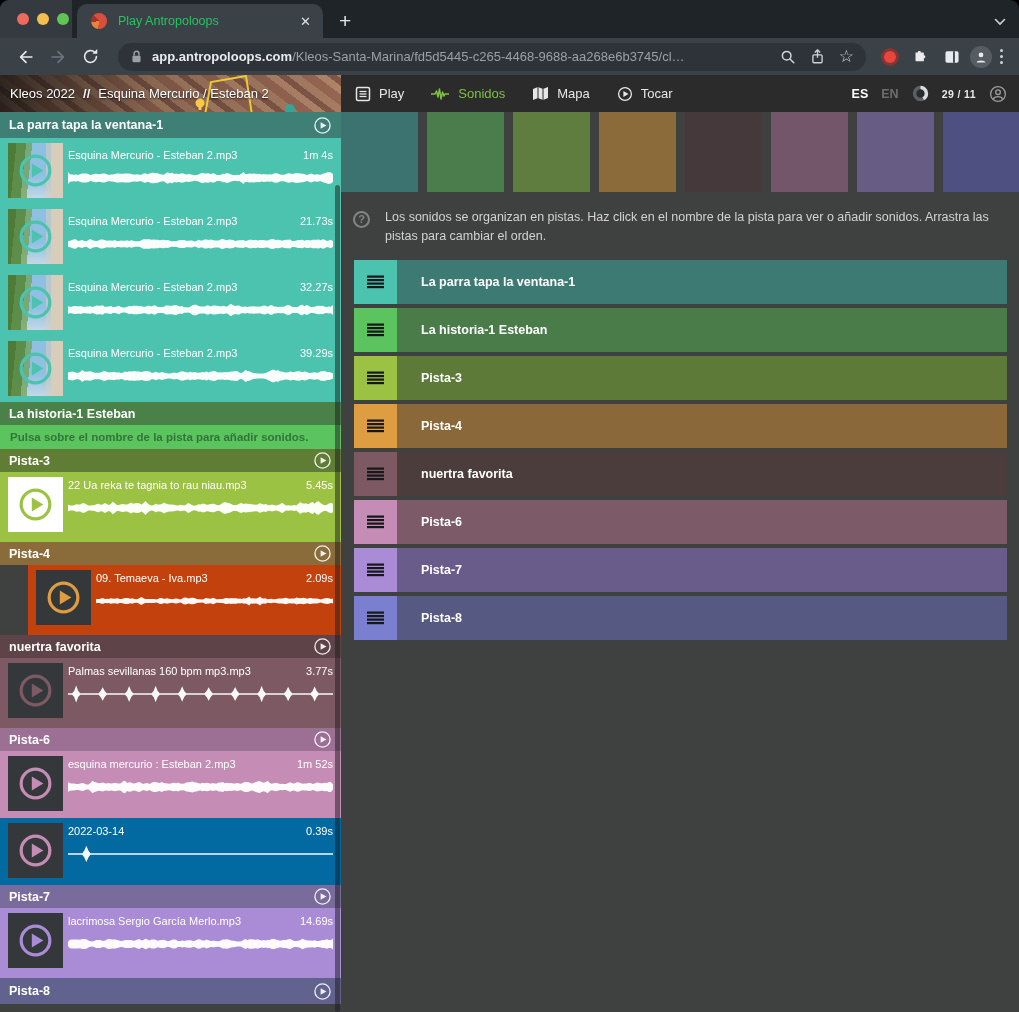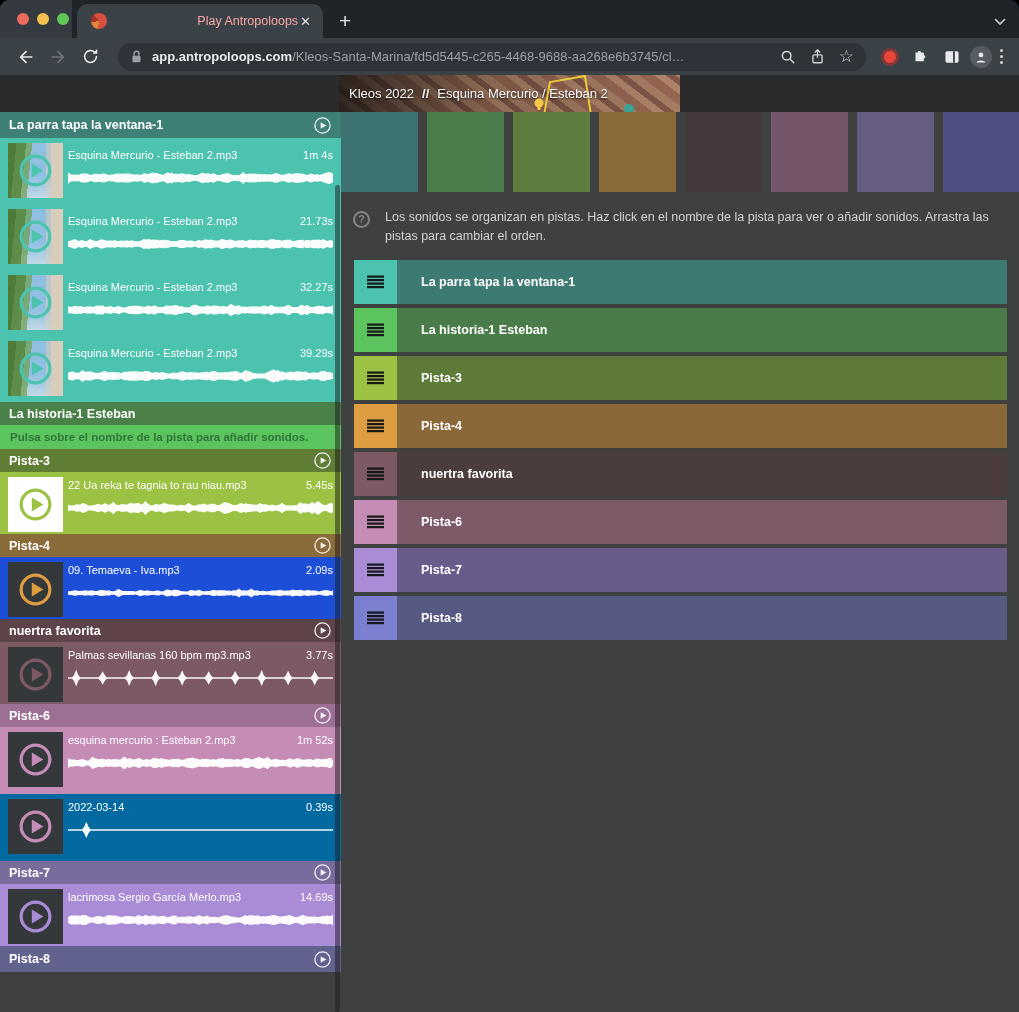--- a/index.html
+++ b/index.html
@@ -11,42 +11,42 @@
   .tabstrip{height:38px;background:#1F2428;display:flex;align-items:flex-end;position:relative;
             border-radius:9px 9px 0 0;}
   .traffic{width:72px;height:38px;background:#343A40;border-radius:9px 0 0 0;
            display:flex;align-items:center;gap:8px;padding-left:17px;}
   .light{width:12px;height:12px;border-radius:50%;}
   .light.red{background:#ED6A5E;} .light.yellow{background:#F4BF4F;} .light.green{background:#61C555;}
   .tab{height:34px;width:246px;margin-left:5px;background:#3A4147;border-radius:10px 10px 0 0;
        display:flex;align-items:center;padding:0 10px 0 14px;}
   .favicon{width:16px;height:16px;border-radius:50%;flex:none;
            background:conic-gradient(#d94f3d 0 52%,#e8833a 52% 72%,#a83228 72% 88%,#d94f3d 88%);}
-  .tab-title{color:#fca5a5;font-size:12.5px;margin-left:11px;flex:1;white-space:nowrap;overflow:hidden;text-align:right;}
+  .tab-title{color:#22c55e;font-size:12.5px;margin-left:11px;flex:1;white-space:nowrap;overflow:hidden;}
   .tab-close{color:#DFE1E5;font-size:13px;padding:0 2px;cursor:default;}
   .newtab{color:#DFE1E5;font-size:21px;line-height:21px;margin:0 0 7px 16px;}
   .strip-chevron{position:absolute;right:13px;top:12px;}
 
   .toolbar{height:37px;background:#3A4147;display:flex;align-items:center;padding:0 12px;gap:4px;}
   .tbtn{width:28px;height:28px;display:flex;align-items:center;justify-content:center;flex:none;}
   .urlbar{flex:1;height:28px;background:#2D3339;border-radius:14px;display:flex;align-items:center;
           padding:0 12px;margin:0 8px 0 10px;min-width:0;}
   .url-text{font-size:13px;color:#9AA0A6;margin-left:9px;white-space:nowrap;overflow:hidden;flex:1;}
   .url-domain{color:#E8EAED;font-weight:700;}
   .url-icons{display:flex;align-items:center;gap:14px;margin-left:10px;}
   .star-glyph{font-size:17px;color:#CFD2D6;line-height:17px;}
   .record-dot{width:12px;height:12px;border-radius:50%;background:#E8453C;
               box-shadow:0 0 0 3px rgba(190,45,35,.55);margin:0 6px;}
   .kebab{display:flex;flex-direction:column;gap:3px;align-items:center;padding:0 4px;}
   .kebab i{width:3px;height:3px;border-radius:50%;background:#CFD2D6;}
   .chrome-avatar{width:22px;height:22px;border-radius:50%;background:#565C63;display:flex;
                  align-items:center;justify-content:center;}
 
   
-  .app-header{height:37px;background:#2B2B2B;display:flex;align-items:center;position:relative;flex-direction:column;}
+  .app-header{height:37px;background:#2B2B2B;display:flex;align-items:center;position:relative;}
   .breadcrumb{width:341px;height:37px;flex:none;position:relative;display:flex;align-items:center;
       padding-left:10px;color:#fff;font-size:13px;text-shadow:0 1px 2px rgba(0,0,0,.75);overflow:hidden;
       background:
         linear-gradient(90deg,rgba(12,12,12,.80),rgba(25,20,16,.30) 45%,rgba(30,25,20,.12)),
         repeating-linear-gradient(37deg,#a5705a 0 9px,#c29274 9px 16px,#8d5f4e 16px 22px,#b98a6d 22px 30px),
         repeating-linear-gradient(-24deg,rgba(60,52,48,.45) 0 4px,rgba(0,0,0,0) 4px 14px),#b08468;}
   .breadcrumb .sep{margin:0 8px;font-weight:700;opacity:.95;}
   .bc-overlay{position:absolute;inset:0;pointer-events:none;}
   .app-nav{display:flex;align-items:center;gap:27px;margin-left:14px;}
   .nav-item{display:flex;align-items:center;gap:8px;color:#E6E6E6;font-size:13px;cursor:default;}
@@ -58,21 +58,21 @@
 
   
   .content{position:absolute;top:112px;left:0;width:1019px;height:900px;display:flex;background:#3F4040;}
 
   
   .sidebar{width:341px;height:900px;flex:none;position:relative;overflow:hidden;background:#3F4040;}
   .track-header{height:23px;display:flex;align-items:center;padding:0 9px;color:#fff;
                 font-size:12.5px;font-weight:700;}
   .t0 .track-header,.t7 .track-header{height:26px;}
   .track-header .spacer{flex:1;}
-  .clip{position:relative;padding:0 8px 0 68px;height:62px;}
+  .clip{position:relative;padding:0 8px 0 68px;height:70px;}
   .t0 .clip{height:66px;} .t5 .clip{height:67px;}
   .thumb{position:absolute;left:8px;top:5px;width:55px;height:55px;display:flex;
          align-items:center;justify-content:center;}
   .thumb.white{background:#fff;}
   .thumb.dark{background:#34383B;}
   .thumb.photo{background:
       linear-gradient(96deg,#4e7a3a 0 14%,rgba(90,138,66,.95) 14% 30%,rgba(110,160,80,.72) 30% 40%,rgba(0,0,0,0) 40%),
       linear-gradient(270deg,#d8cdbb 0 22%,rgba(216,205,187,.55) 22% 30%,rgba(0,0,0,0) 30%),
       linear-gradient(180deg,#8fc0e2 0 60%,#c3d8e6);}
   .clip-row1{display:flex;justify-content:space-between;align-items:baseline;padding-top:7px;gap:8px;}
@@ -375,21 +375,21 @@
           <div class="track-header" style="background: rgb(138, 107, 58);">
             <span>Pista-4</span>
             <span class="spacer"></span>
             <span style="display: flex;">
               <svg viewBox="0 0 20 20" width="19" height="19" style="display:block">
                 <circle cx="10" cy="10" r="8" fill="none" stroke="#fff" stroke-width="1.4" opacity=".9"></circle>
                 <path d="M8 6.6 L14.2 10 L8 13.4 Z" fill="#fff" opacity=".9"></path>
               </svg>
             </span>
           </div>
-          <div class="clip" style="background: #1d4ed8;">
+          <div class="clip" style="background: #c2410c; margin-left: 28px;">
             <div class="thumb dark">
               <svg viewBox="0 0 40 40" width="37" height="37">
                 <circle cx="20" cy="20" r="15.5" fill="none" stroke="#DD9D40" stroke-width="3.5"></circle>
                 <path d="M16 12.5 L28.5 20 L16 27.5 Z" fill="#DD9D40"></path>
               </svg>
             </div>
             <div class="clip-row1">
               <span class="clip-title">09. Temaeva - Iva.mp3</span>
               <span class="clip-dur">2.09s</span>
             </div>

